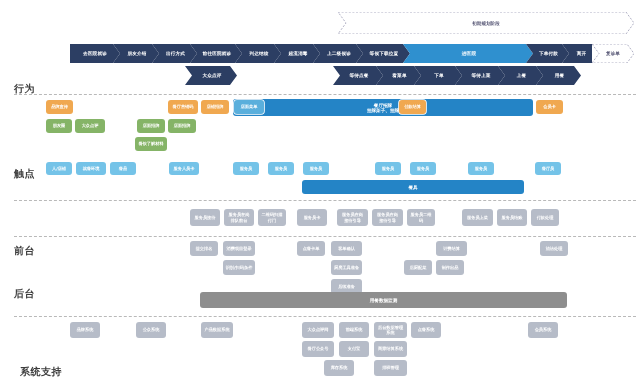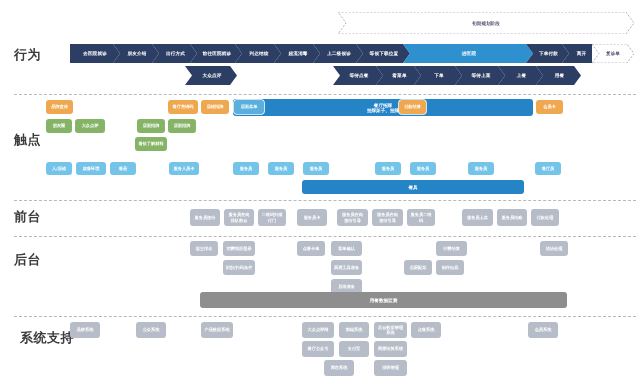--- a/index.html
+++ b/index.html
@@ -8,25 +8,26 @@
     background:#ffffff;
     font-family:"DejaVu Sans","Liberation Sans",sans-serif;
     overflow:hidden;
     position:relative;
   }
   #canvas{position:relative;width:640px;height:383px;}
 
   
   .row-label{
     position:absolute;
-    font-size:13px;
+    font-size:10px;
     font-weight:700;
     color:#3c3c3c;
     letter-spacing:.5px;
     white-space:nowrap;
+    margin-top:36px;
   }
 
   
   .sep{
     position:absolute;
     left:14px;right:4px;
     height:0;
     border-top:1px dashed #b9b9b9;
   }
 

